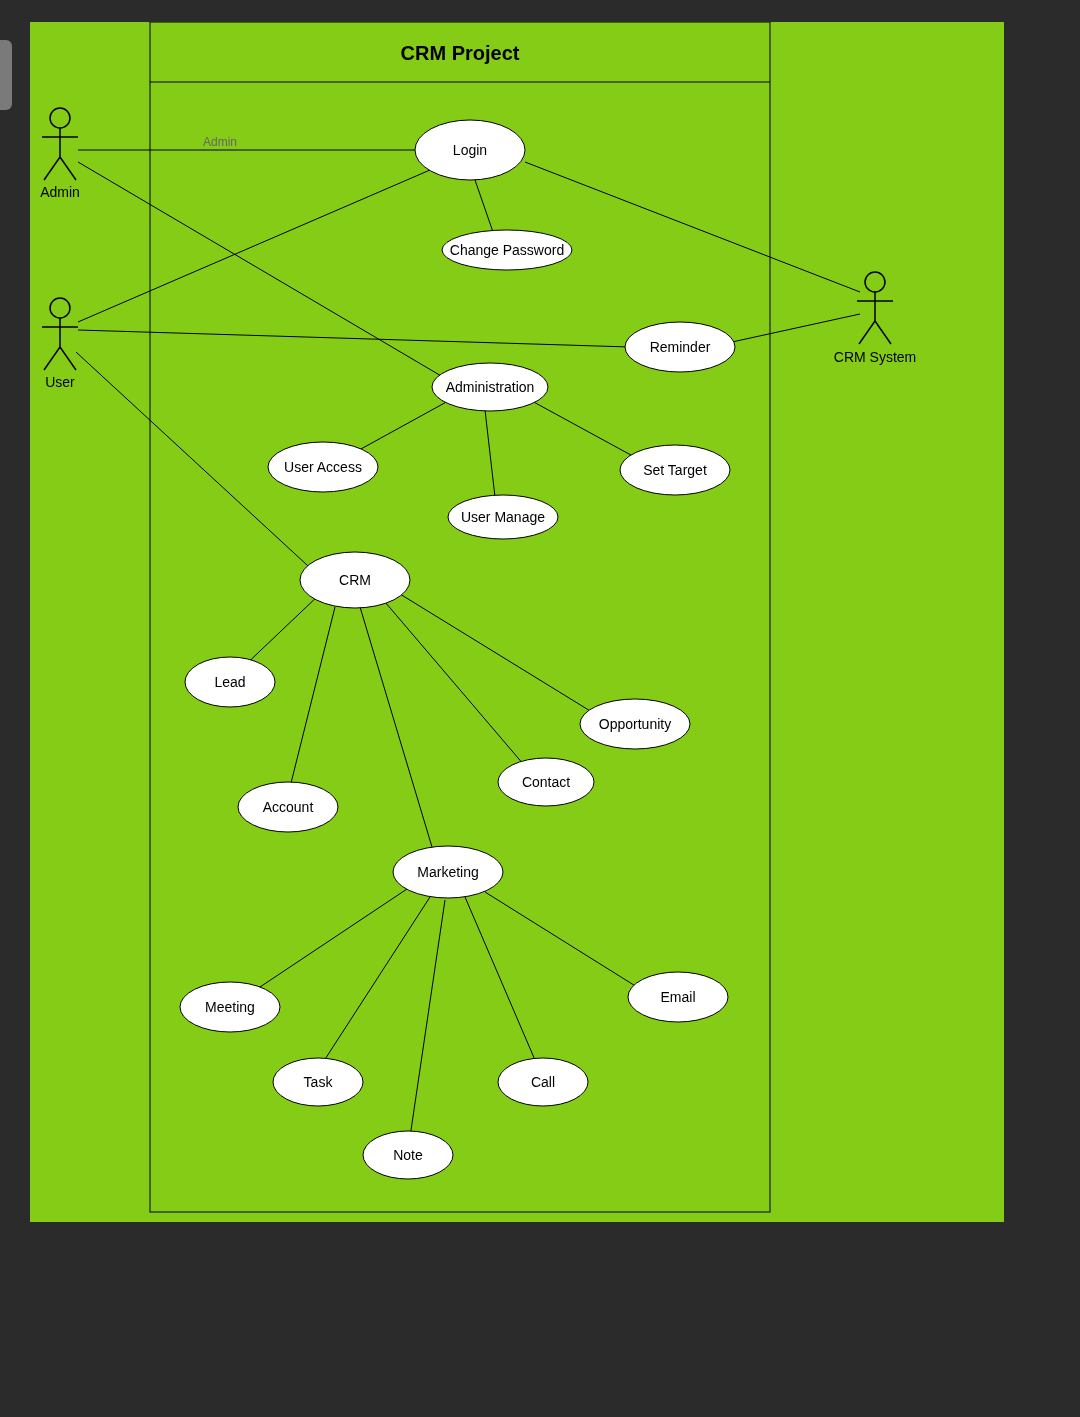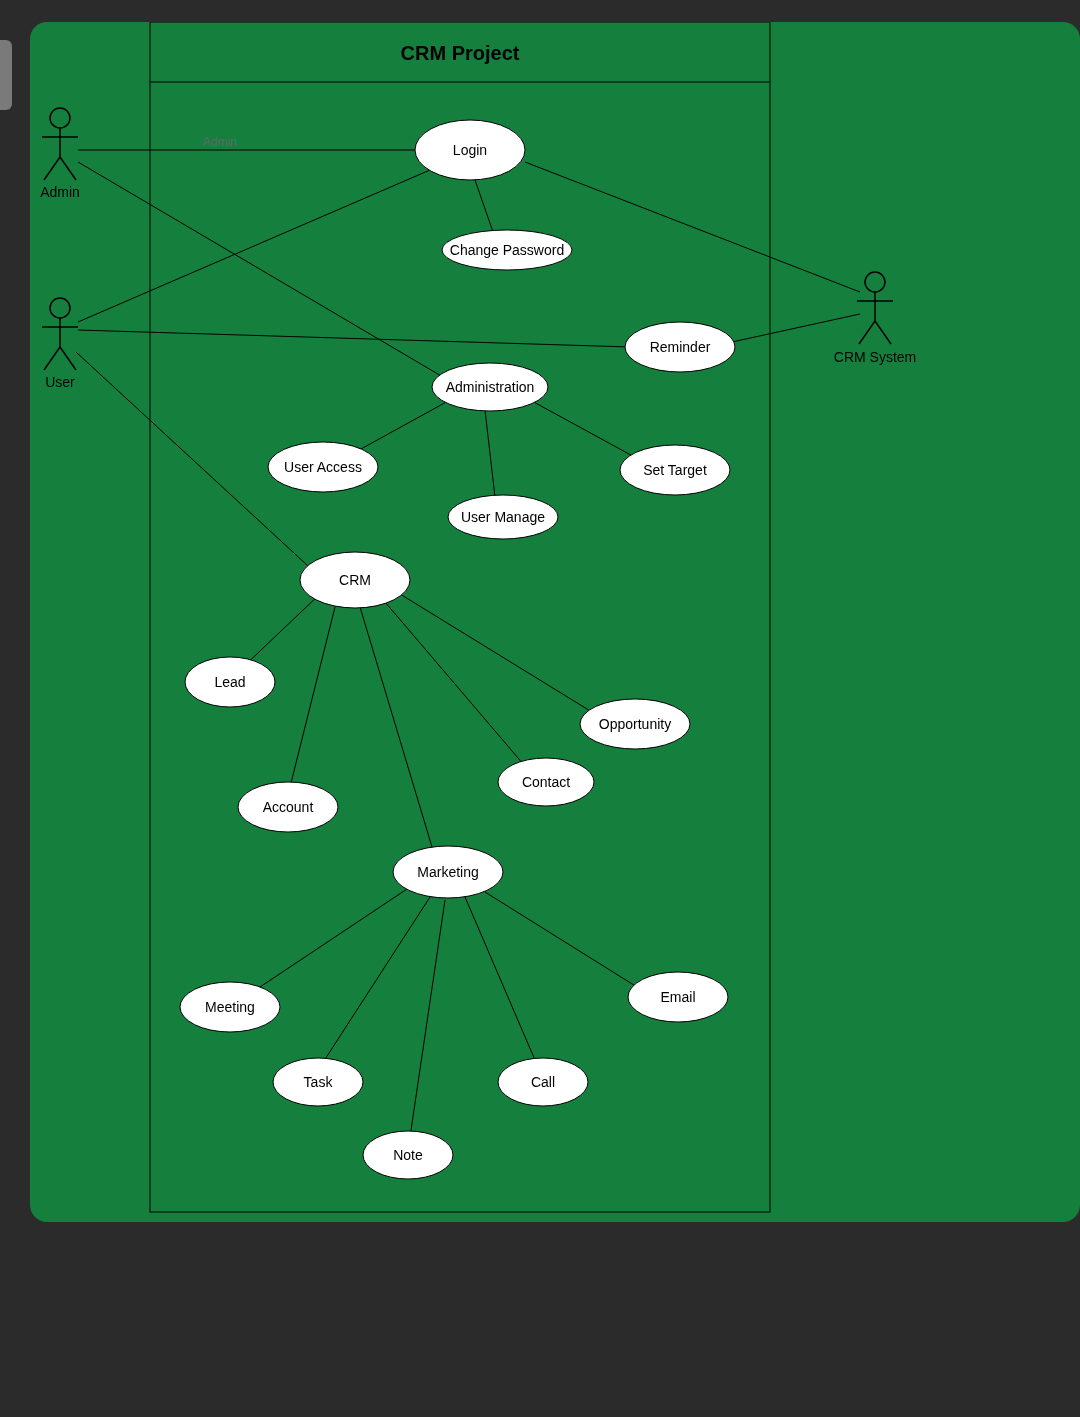--- a/index.html
+++ b/index.html
@@ -9,24 +9,23 @@
     font-family: Arial, Helvetica, sans-serif;
     width: 1080px;
     height: 1417px;
     overflow: hidden;
     position: relative;
   }
   .canvas {
     position: absolute;
     left: 30px;
     top: 22px;
-    width: 1050px;
+    width: 974px;
     height: 1200px;
-    background: #15803d;
-    border-radius: 17px;
+    background: #84cc16;
   }
   svg {
     position: absolute;
     left: 0;
     top: 0;
     width: 1050px;
     height: 1200px;
   }
   .title {
     font-size: 20px;

